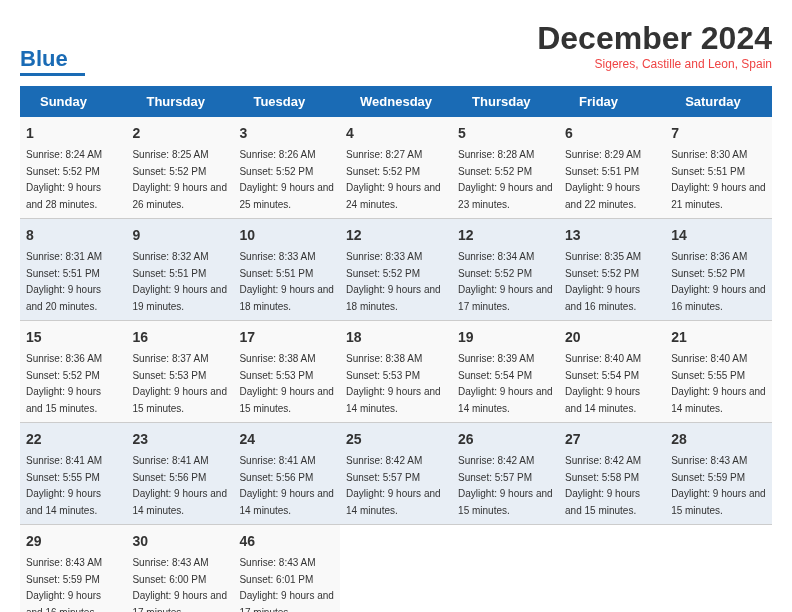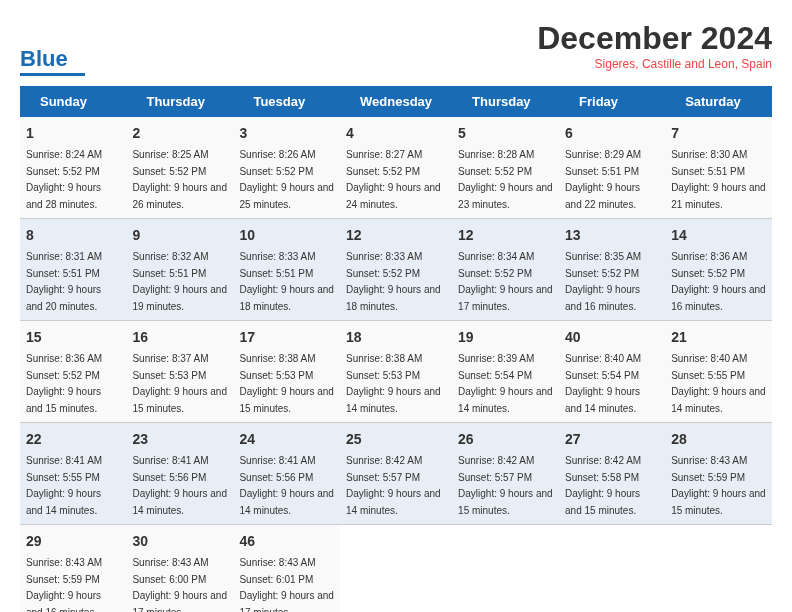--- a/index.html
+++ b/index.html
@@ -181,21 +181,21 @@
       </td>
         <td>
         <span class="day-num">18</span>
         <span class="day-info">Sunrise: 8:38 AM<br>Sunset: 5:53 PM<br>Daylight: 9 hours and 14 minutes.</span>
       </td>
         <td>
         <span class="day-num">19</span>
         <span class="day-info">Sunrise: 8:39 AM<br>Sunset: 5:54 PM<br>Daylight: 9 hours and 14 minutes.</span>
       </td>
         <td>
-        <span class="day-num">40</span>
+        <span class="day-num">20</span>
         <span class="day-info">Sunrise: 8:40 AM<br>Sunset: 5:54 PM<br>Daylight: 9 hours and 14 minutes.</span>
       </td>
         <td>
         <span class="day-num">21</span>
         <span class="day-info">Sunrise: 8:40 AM<br>Sunset: 5:55 PM<br>Daylight: 9 hours and 14 minutes.</span>
       </td>
       </tr>
       <tr>
         <td>
         <span class="day-num">22</span>

